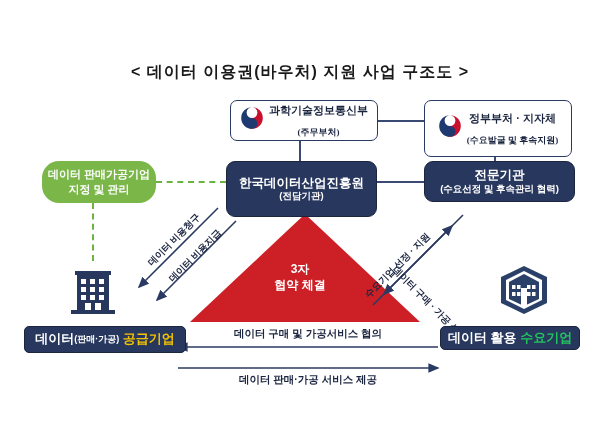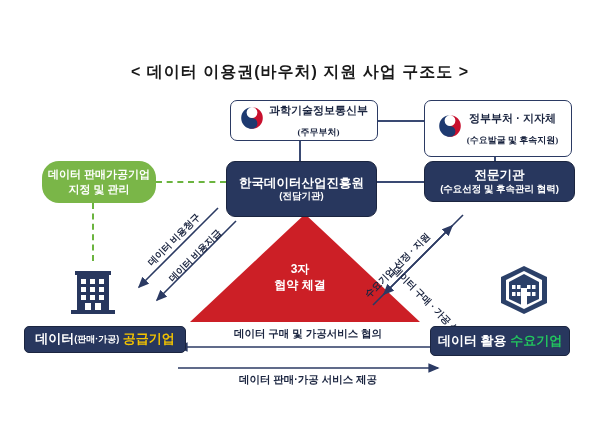--- a/index.html
+++ b/index.html
@@ -335,17 +335,17 @@
         <rect x="37" y="30" width="3.5" height="4"></rect>
         <rect x="26" y="26" width="6" height="18"></rect>
       </g>
     </svg>
   </div>
 
   <div class="box company-box" style="left:24px; top:326px; width:162px; height:27px;">
     <span>데이터</span><span class="paren-small">(판매·가공)</span>&nbsp;<span class="hl-gold">공급기업</span>
   </div>
 
-  <div class="box company-box" style="left:430px; top:326px; width:140px; height:30px;">
+  <div class="box company-box" style="left:440px; top:326px; width:140px; height:24px;">
     <span>데이터 활용</span>&nbsp;<span class="hl-cyan">수요기업</span>
   </div>
 
 </div>
 
 </body></html>

